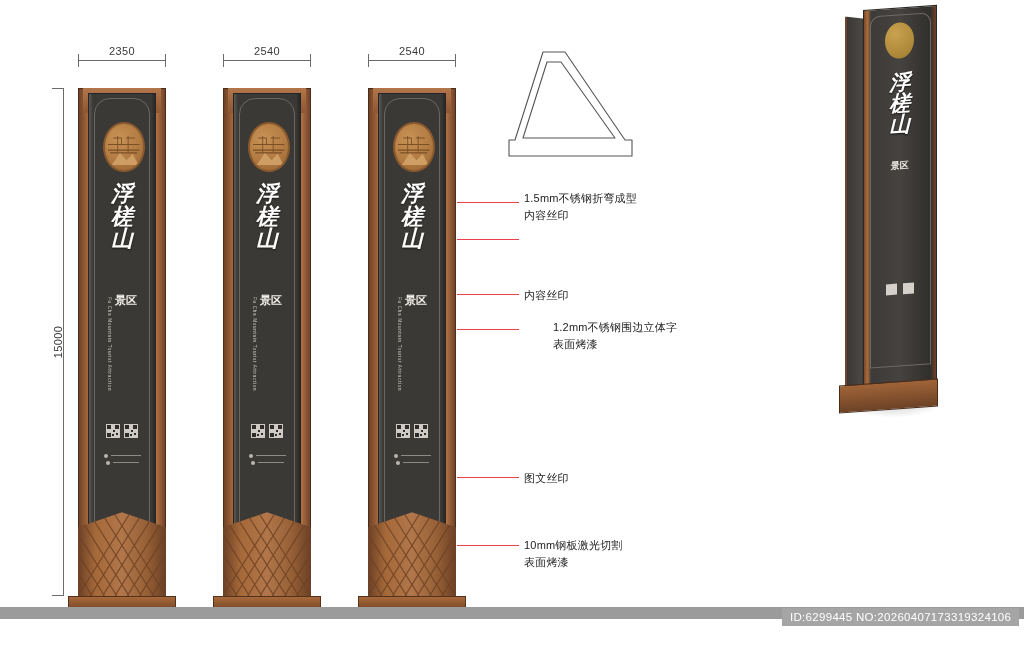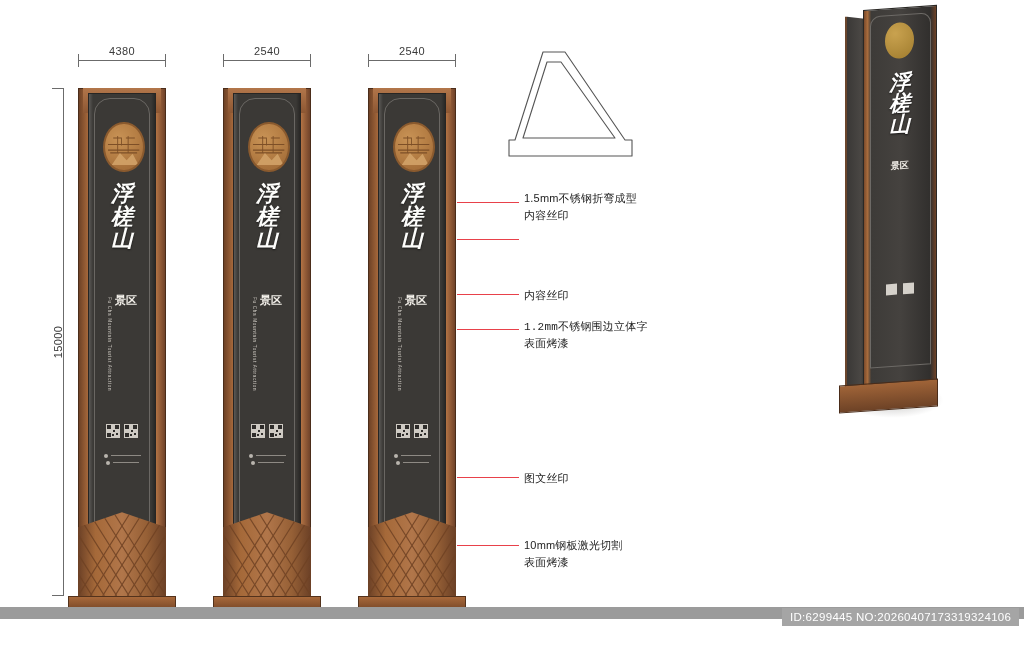--- a/index.html
+++ b/index.html
@@ -181,21 +181,21 @@
     <div class="barv"></div>
     <div class="tickv t"></div>
     <div class="tickv b"></div>
     <div class="valv">15000</div>
   </div>
 
   <div class="dim-h" style="left:78px;top:46px;width:88px;">
     <div class="bar"></div>
     <div class="tick l"></div>
     <div class="tick r"></div>
-    <div class="val"><span>4380</span></div>
+    <div class="val"><span>2350</span></div>
   </div>
 
   <div class="pylon" style="left:78px;top:88px;width:88px;height:508px;">
     <div class="frame"></div>
     <div class="cap"></div>
     <div class="panel">
       <div class="panel-sheen"></div>
       <div class="panel-sheen-r"></div>
       <div class="panel-inner"></div>
 
@@ -478,21 +478,21 @@
   <div class="lead" style="left:457px;top:202px;width:62px;"></div>
   <div class="note" style="left:524px;top:190px;width:170px;">1.5mm不锈钢折弯成型
 内容丝印</div>
 
   <div class="lead" style="left:457px;top:239px;width:62px;"></div>
 
   <div class="lead" style="left:457px;top:294px;width:62px;"></div>
   <div class="note" style="left:524px;top:287px;width:160px;">内容丝印</div>
 
   <div class="lead" style="left:457px;top:329px;width:62px;"></div>
-  <div class="note" style="left:524px;top:319px;width:180px;font-family:Liberation Mono, monospace;">1.2mm不锈钢围边立体字
+  <div class="note" style="left:553px;top:319px;width:180px;">1.2mm不锈钢围边立体字
 表面烤漆</div>
 
   <div class="lead" style="left:457px;top:477px;width:62px;"></div>
   <div class="note" style="left:524px;top:470px;width:160px;">图文丝印</div>
 
   <div class="lead" style="left:457px;top:545px;width:62px;"></div>
   <div class="note" style="left:524px;top:537px;width:180px;">10mm钢板激光切割
 表面烤漆</div>
 
   <div class="render" style="left:845px;top:10px;width:92px;height:400px;">

